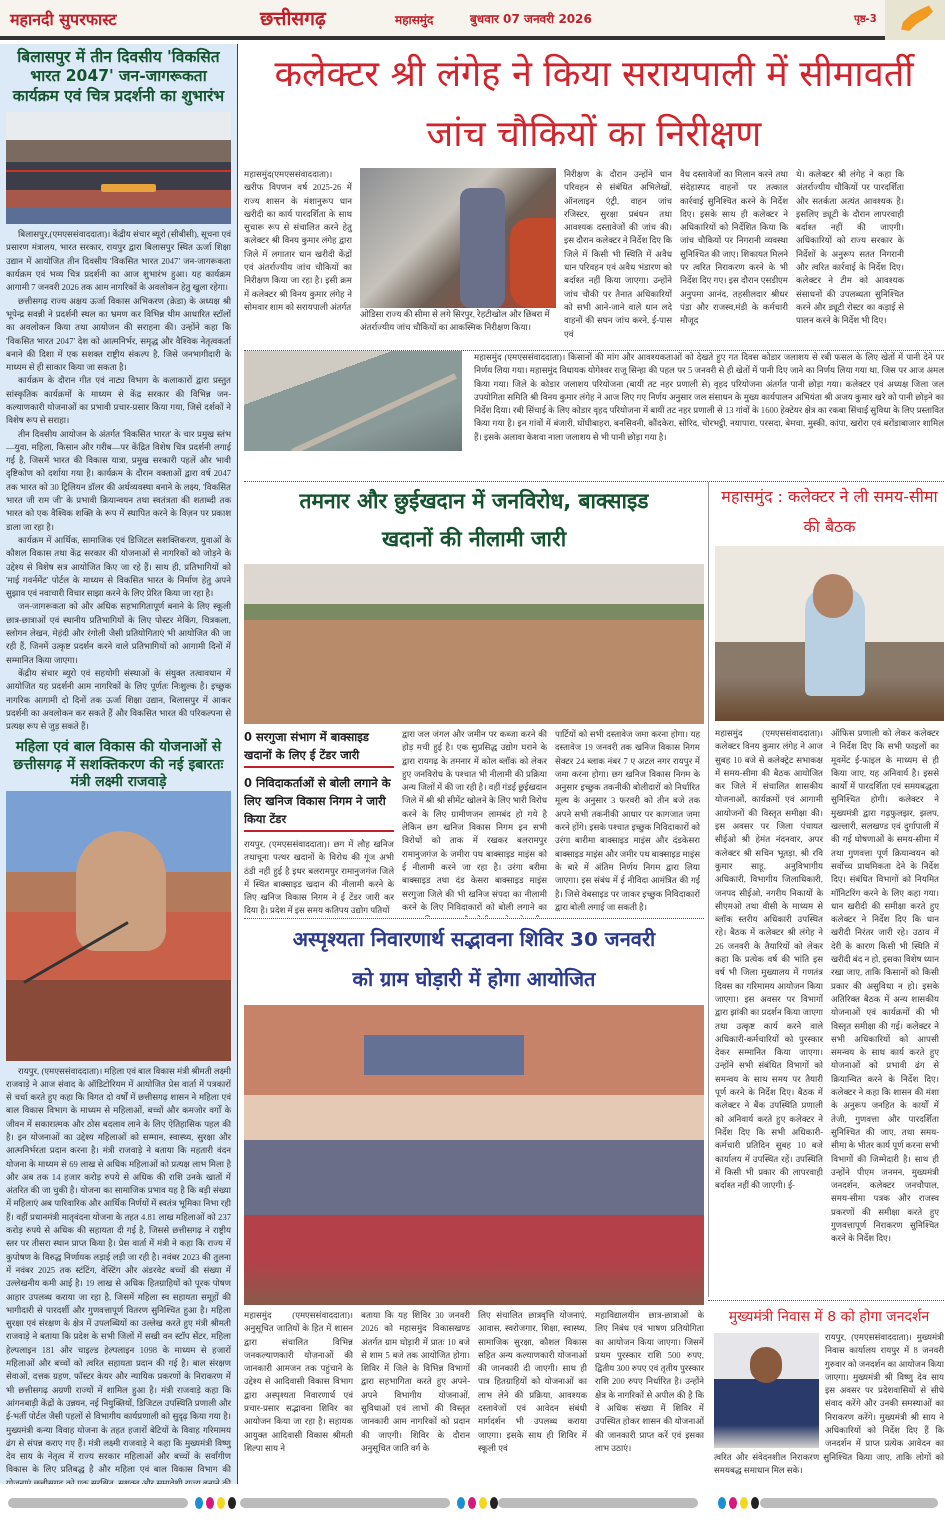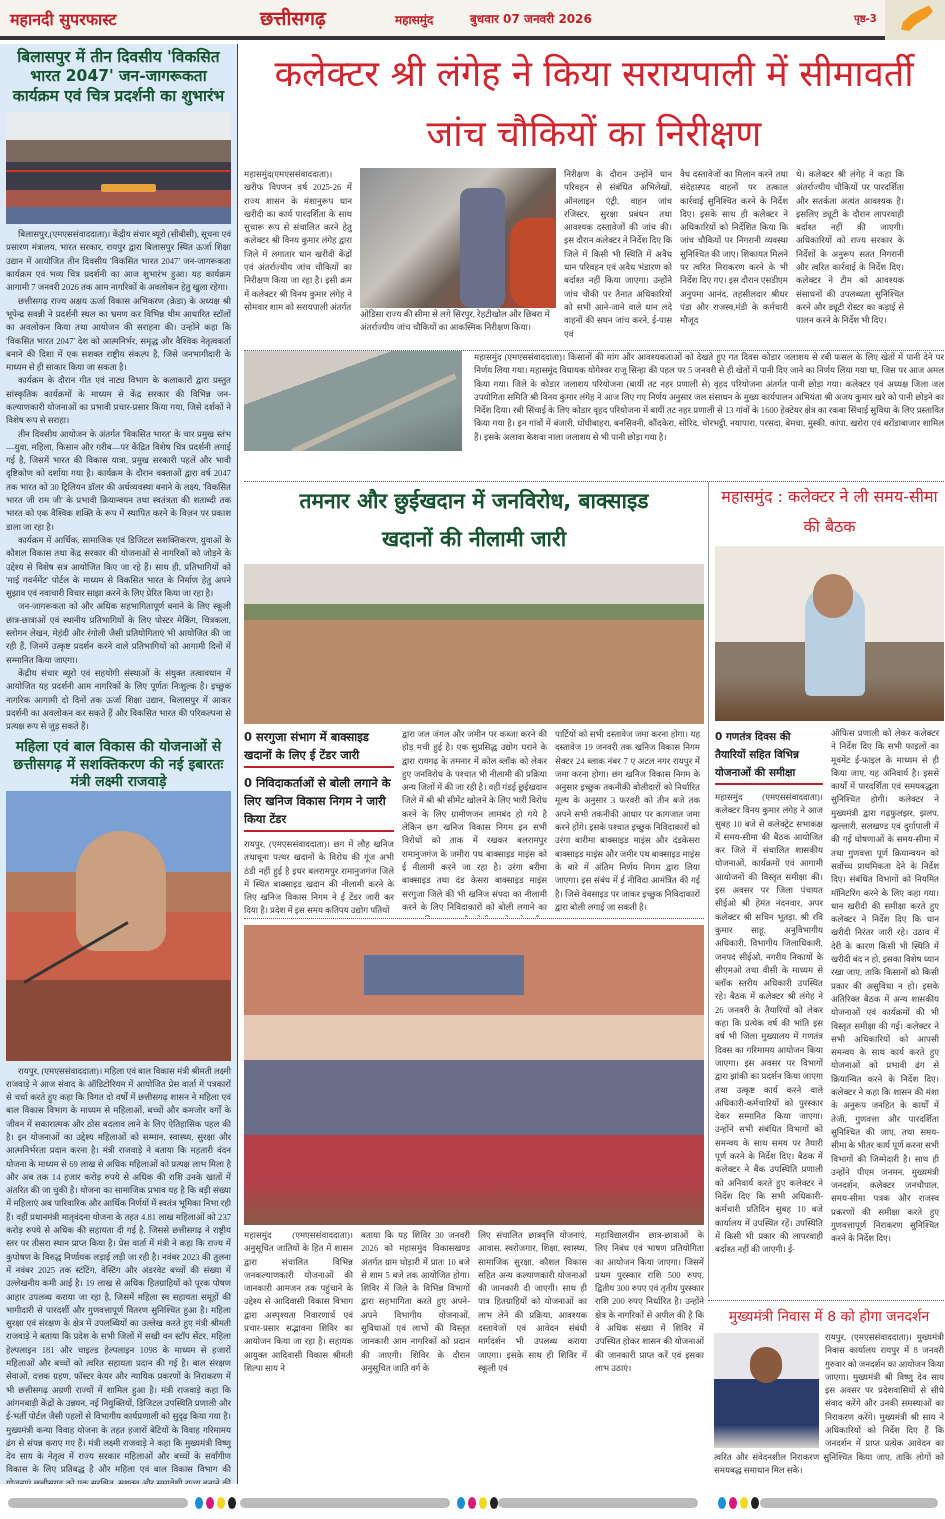--- a/index.html
+++ b/index.html
@@ -114,28 +114,31 @@
 </div>
 
 <div class="col" style="left:708px;top:482px;width:236px;height:815px;border-left:1px solid #999;padding-left:6px">
   <div class="hl-red" style="font-size:16px;line-height:30px">महासमुंद : कलेक्टर ने ली समय-सीमा की बैठक</div>
   <div class="photo" style="height:175px;margin-top:4px;background:linear-gradient(180deg,#ece8e0 0 55%,#8a7a6a 55% 75%,#6a4a30)">
     <div style="position:absolute;left:90px;top:40px;width:60px;height:110px;background:#b8d0e2;border-radius:24px 24px 6px 6px"></div>
     <div style="position:absolute;left:98px;top:28px;width:40px;height:44px;background:#b08266;border-radius:20px"></div>
   </div>
   <div style="display:flex;gap:8px;margin-top:6px">
     <div style="width:108px">
-      <div class="sub" style="font-size:10.5px">0 गणतंत्र दिवस की तैयारियों सहित विभिन्न योजनाओं की समीक्षा</div>
       <div class="txt">महासमुंद (एमएससंवाददाता)। कलेक्टर विनय कुमार लंगेह ने आज सुबह 10 बजे से कलेक्ट्रेट सभाकक्ष में समय-सीमा की बैठक आयोजित कर जिले में संचालित शासकीय योजनाओं, कार्यक्रमों एवं आगामी आयोजनों की विस्तृत समीक्षा की। इस अवसर पर जिला पंचायत सीईओ श्री हेमंत नंदनवार, अपर कलेक्टर श्री सचिन भूतड़ा, श्री रवि कुमार साहू, अनुविभागीय अधिकारी, विभागीय जिलाधिकारी, जनपद सीईओ, नगरीय निकायों के सीएमओ तथा वीसी के माध्यम से ब्लॉक स्तरीय अधिकारी उपस्थित रहे। बैठक में कलेक्टर श्री लंगेह ने 26 जनवरी के तैयारियों को लेकर कहा कि प्रत्येक वर्ष की भांति इस वर्ष भी जिला मुख्यालय में गणतंत्र दिवस का गरिमामय आयोजन किया जाएगा। इस अवसर पर विभागों द्वारा झांकी का प्रदर्शन किया जाएगा तथा उत्कृष्ट कार्य करने वाले अधिकारी-कर्मचारियों को पुरस्कार देकर सम्मानित किया जाएगा। उन्होंने सभी संबंधित विभागों को समन्वय के साथ समय पर तैयारी पूर्ण करने के निर्देश दिए। बैठक में कलेक्टर ने बैंक उपस्थिति प्रणाली को अनिवार्य करते हुए कलेक्टर ने निर्देश दिए कि सभी अधिकारी-कर्मचारी प्रतिदिन सुबह 10 बजे कार्यालय में उपस्थित रहें। उपस्थिति में किसी भी प्रकार की लापरवाही बर्दाश्त नहीं की जाएगी। ई-</div>
     </div>
     <div class="txt" style="width:108px">ऑफिस प्रणाली को लेकर कलेक्टर ने निर्देश दिए कि सभी फाइलों का मूवमेंट ई-फाइल के माध्यम से ही किया जाए, यह अनिवार्य है। इससे कार्यों में पारदर्शिता एवं समयबद्धता सुनिश्चित होगी। कलेक्टर ने मुख्यमंत्री द्वारा गढ़फुलझर, झलप, खल्लारी, सलखण्ड एवं दुर्गापाली में की गई घोषणाओं के समय-सीमा में तथा गुणवत्ता पूर्ण क्रियान्वयन को सर्वोच्च प्राथमिकता देने के निर्देश दिए। संबंधित विभागों को नियमित मॉनिटरिंग करने के लिए कहा गया। धान खरीदी की समीक्षा करते हुए कलेक्टर ने निर्देश दिए कि धान खरीदी निरंतर जारी रहे। उठाव में देरी के कारण किसी भी स्थिति में खरीदी बंद न हो, इसका विशेष ध्यान रखा जाए, ताकि किसानों को किसी प्रकार की असुविधा न हो। इसके अतिरिक्त बैठक में अन्य शासकीय योजनाओं एवं कार्यक्रमों की भी विस्तृत समीक्षा की गई। कलेक्टर ने सभी अधिकारियों को आपसी समन्वय के साथ कार्य करते हुए योजनाओं को प्रभावी ढंग से क्रियान्वित करने के निर्देश दिए। कलेक्टर ने कहा कि शासन की मंशा के अनुरूप जनहित के कार्यों में तेजी, गुणवत्ता और पारदर्शिता सुनिश्चित की जाए, तथा समय-सीमा के भीतर कार्य पूर्ण करना सभी विभागों की जिम्मेदारी है। साथ ही उन्होंने पीएम जनमन, मुख्यमंत्री जनदर्शन, कलेक्टर जनचौपाल, समय-सीमा पत्रक और राजस्व प्रकरणों की समीक्षा करते हुए गुणवत्तापूर्ण निराकरण सुनिश्चित करने के निर्देश दिए।</div>
   </div>
 </div>
 
 <div class="col" style="left:244px;top:918px;width:460px;height:580px;border-top:1px dotted #555">
+  <div class="hl-blue" style="font-size:20px;line-height:40px">
+    <div>अस्पृश्यता निवारणार्थ सद्भावना शिविर 30 जनवरी</div>
+    <div>को ग्राम घोड़ारी में होगा आयोजित</div>
+  </div>
   <div class="photo" style="height:300px;margin-top:6px;background:linear-gradient(180deg,#c7826a 0 30%,#e6c9b4 30% 45%,#6b6e88 45% 70%,#b4404a 70% 85%,#8a5a4a)">
     <div style="position:absolute;left:120px;top:30px;width:160px;height:40px;background:#3a6aa8;opacity:.7"></div>
   </div>
   <div style="display:flex;gap:8px;margin-top:4px">
     <div class="txt" style="flex:1;height:140px">महासमुंद (एमएससंवाददाता)। अनुसूचित जातियों के हित में शासन द्वारा संचालित विभिन्न जनकल्याणकारी योजनाओं की जानकारी आमजन तक पहुंचाने के उद्देश्य से आदिवासी विकास विभाग द्वारा अस्पृश्यता निवारणार्थ एवं प्रचार-प्रसार सद्भावना शिविर का आयोजन किया जा रहा है। सहायक आयुक्त आदिवासी विकास श्रीमती शिल्पा साय ने</div>
     <div class="txt" style="flex:1;height:140px">बताया कि यह शिविर 30 जनवरी 2026 को महासमुंद विकासखण्ड अंतर्गत ग्राम घोड़ारी में प्रातः 10 बजे से शाम 5 बजे तक आयोजित होगा। शिविर में जिले के विभिन्न विभागों द्वारा सहभागिता करते हुए अपने-अपने विभागीय योजनाओं, सुविधाओं एवं लाभों की विस्तृत जानकारी आम नागरिकों को प्रदान की जाएगी। शिविर के दौरान अनुसूचित जाति वर्ग के</div>
     <div class="txt" style="flex:1;height:140px">लिए संचालित छात्रवृत्ति योजनाएं, आवास, स्वरोजगार, शिक्षा, स्वास्थ्य, सामाजिक सुरक्षा, कौशल विकास सहित अन्य कल्याणकारी योजनाओं की जानकारी दी जाएगी। साथ ही पात्र हितग्राहियों को योजनाओं का लाभ लेने की प्रक्रिया, आवश्यक दस्तावेजों एवं आवेदन संबंधी मार्गदर्शन भी उपलब्ध कराया जाएगा। इसके साथ ही शिविर में स्कूली एवं</div>
     <div class="txt" style="flex:1;height:140px">महाविद्यालयीन छात्र-छात्राओं के लिए निबंध एवं भाषण प्रतियोगिता का आयोजन किया जाएगा। जिसमें प्रथम पुरस्कार राशि 500 रुपए, द्वितीय 300 रुपए एवं तृतीय पुरस्कार राशि 200 रुपए निर्धारित है। उन्होंने क्षेत्र के नागरिकों से अपील की है कि वे अधिक संख्या में शिविर में उपस्थित होकर शासन की योजनाओं की जानकारी प्राप्त करें एवं इसका लाभ उठाएं।</div>
   </div>
 </div>

